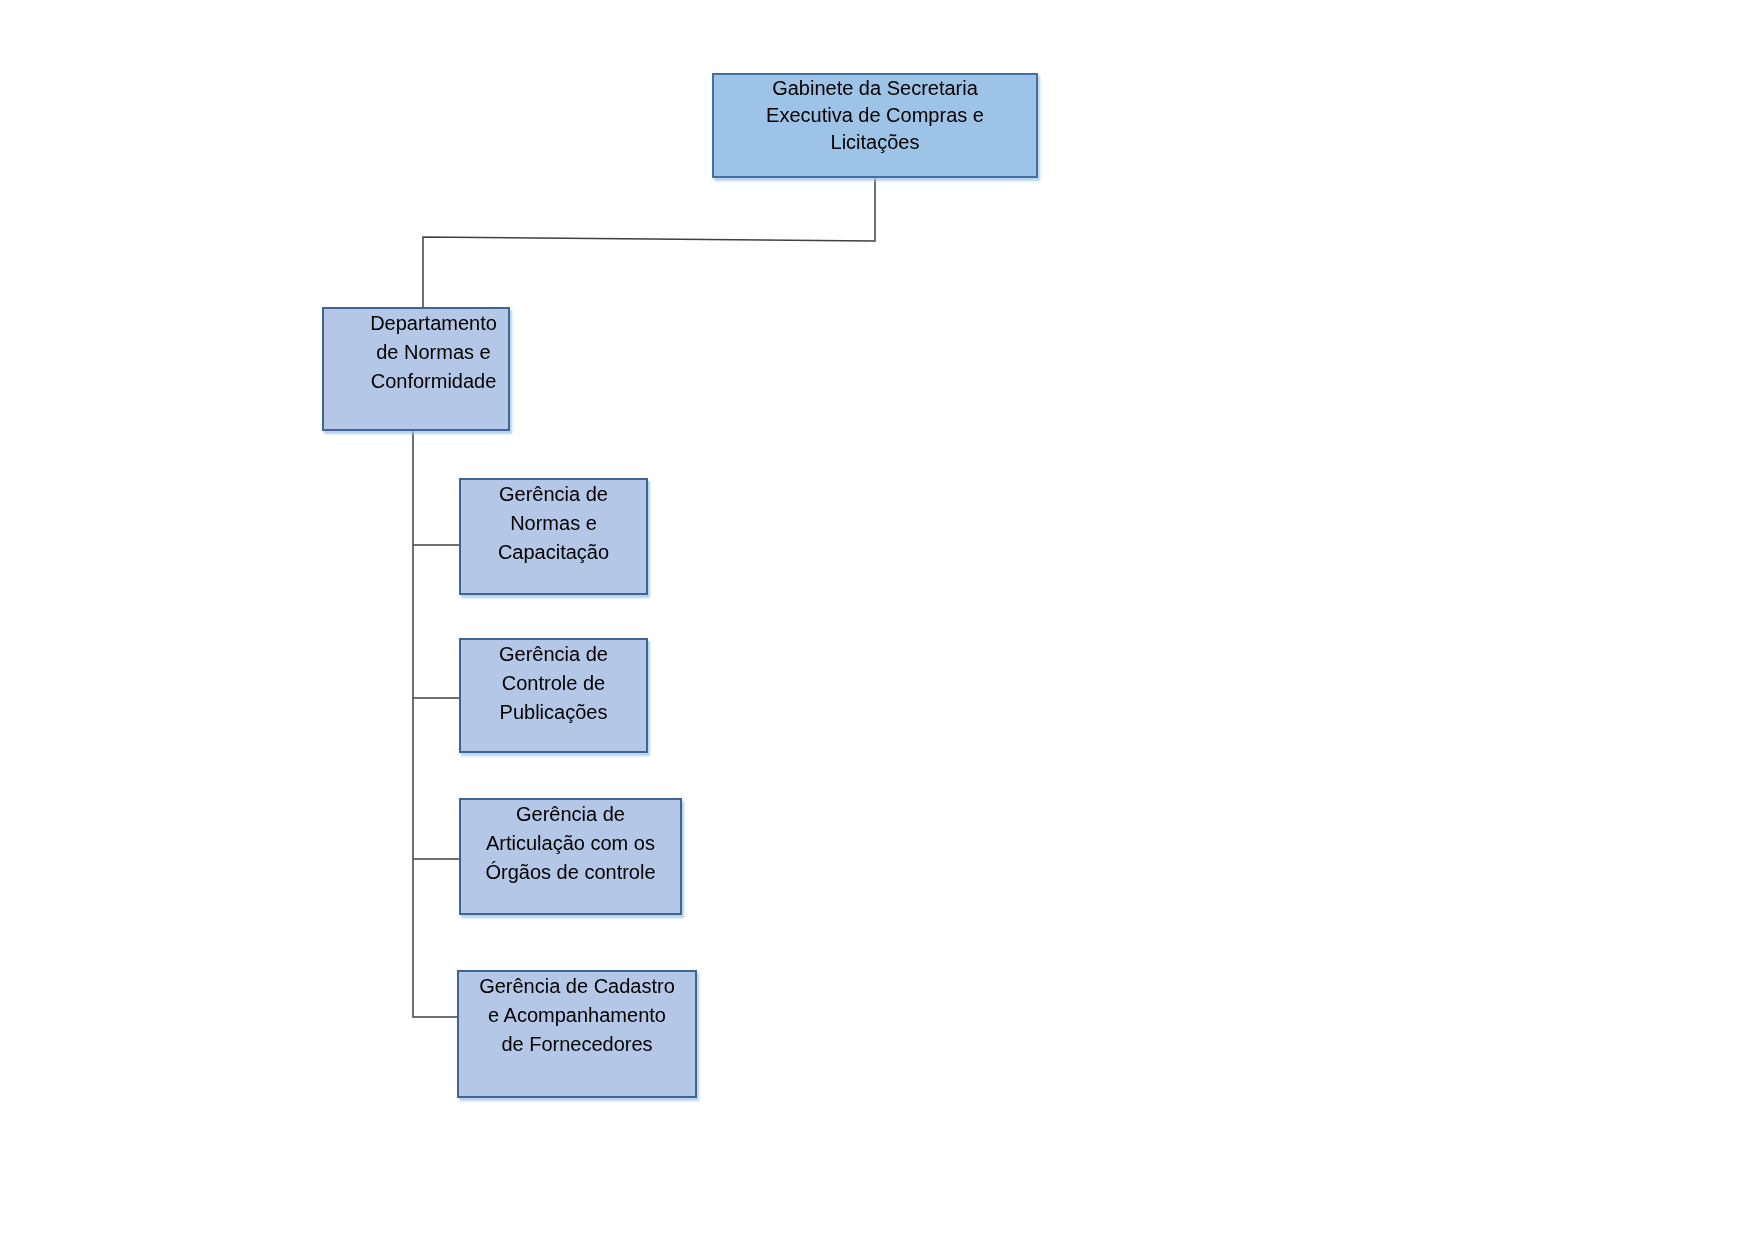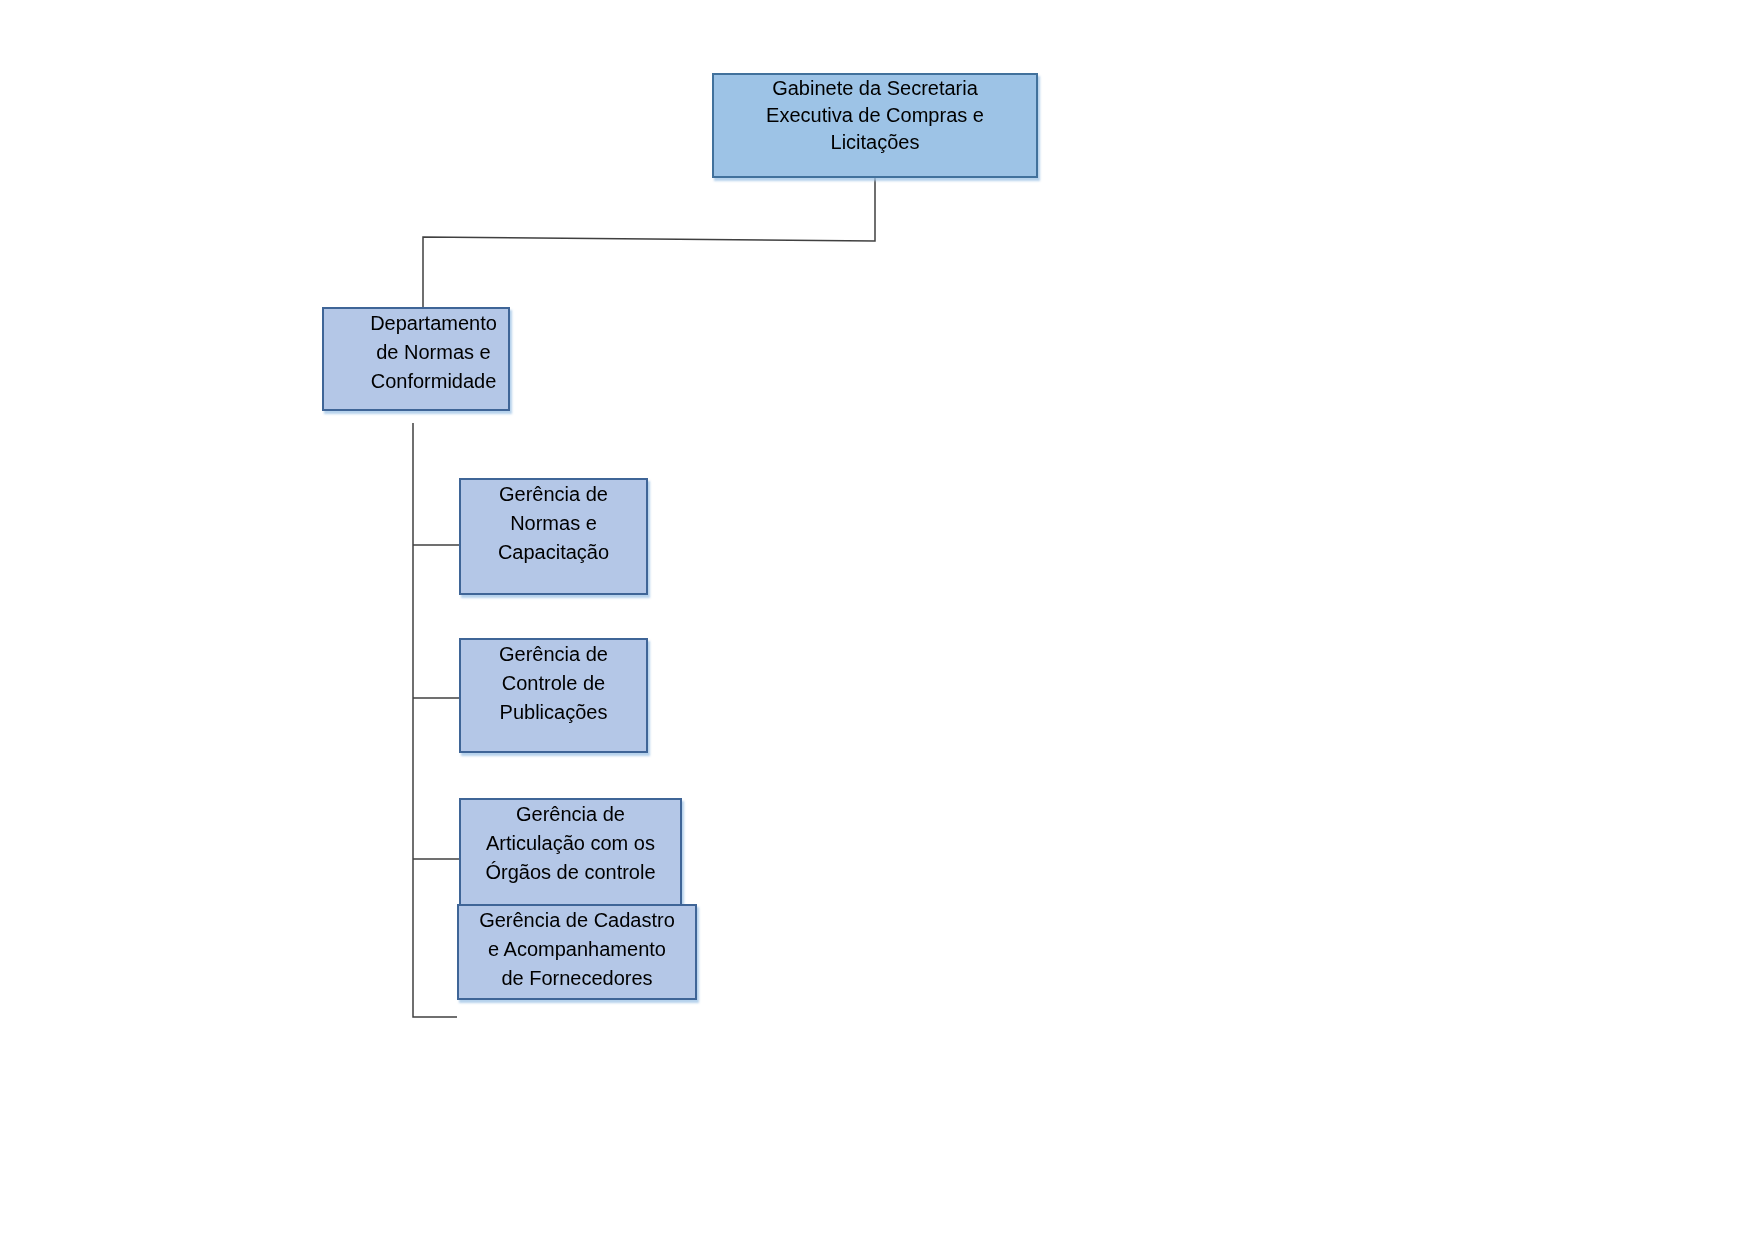--- a/index.html
+++ b/index.html
@@ -28,25 +28,25 @@
     justify-content: center;
     text-align: center;
     font-size: 20px;
     line-height: 28px;
     box-shadow: 2px 3px 2px rgba(157, 195, 230, 0.75);
   }
 
   .node .label { white-space: pre-line; }
 
   .node-root { left: 712px; top: 73px;  width: 326px; height: 105px; line-height: 27px; }
-  .node-dept { left: 322px; top: 307px; width: 188px; height: 104px; line-height: 29px; padding-left: 35px; }
+  .node-dept { left: 322px; top: 307px; width: 188px; height: 124px; line-height: 29px; padding-left: 35px; }
   .node-u1   { left: 459px; top: 478px; width: 189px; height: 117px; line-height: 29px; }
   .node-u2   { left: 459px; top: 638px; width: 189px; height: 115px; line-height: 29px; }
   .node-u3   { left: 459px; top: 798px; width: 223px; height: 117px; line-height: 29px; }
-  .node-u4   { left: 457px; top: 904px; width: 240px; height: 96px; line-height: 29px; }
+  .node-u4   { left: 457px; top: 970px; width: 240px; height: 128px; line-height: 29px; }
 </style>
 </head>
 <body>
 
 <div class="canvas" style="background-color: rgb(255, 255, 255); color: rgb(0, 0, 0);">
 
   <svg class="connectors" viewBox="0 0 1755 1241" xmlns="http://www.w3.org/2000/svg">
     <polyline points="875,178 875,241 423,237 423,307" fill="none" stroke-width="1.5" stroke="#404040"></polyline>
     <polyline points="413,423 413,1017 457,1017" fill="none" stroke-width="1.5" stroke="#404040"></polyline>
     <polyline points="413,545 459,545" fill="none" stroke-width="1.5" stroke="#404040"></polyline>

